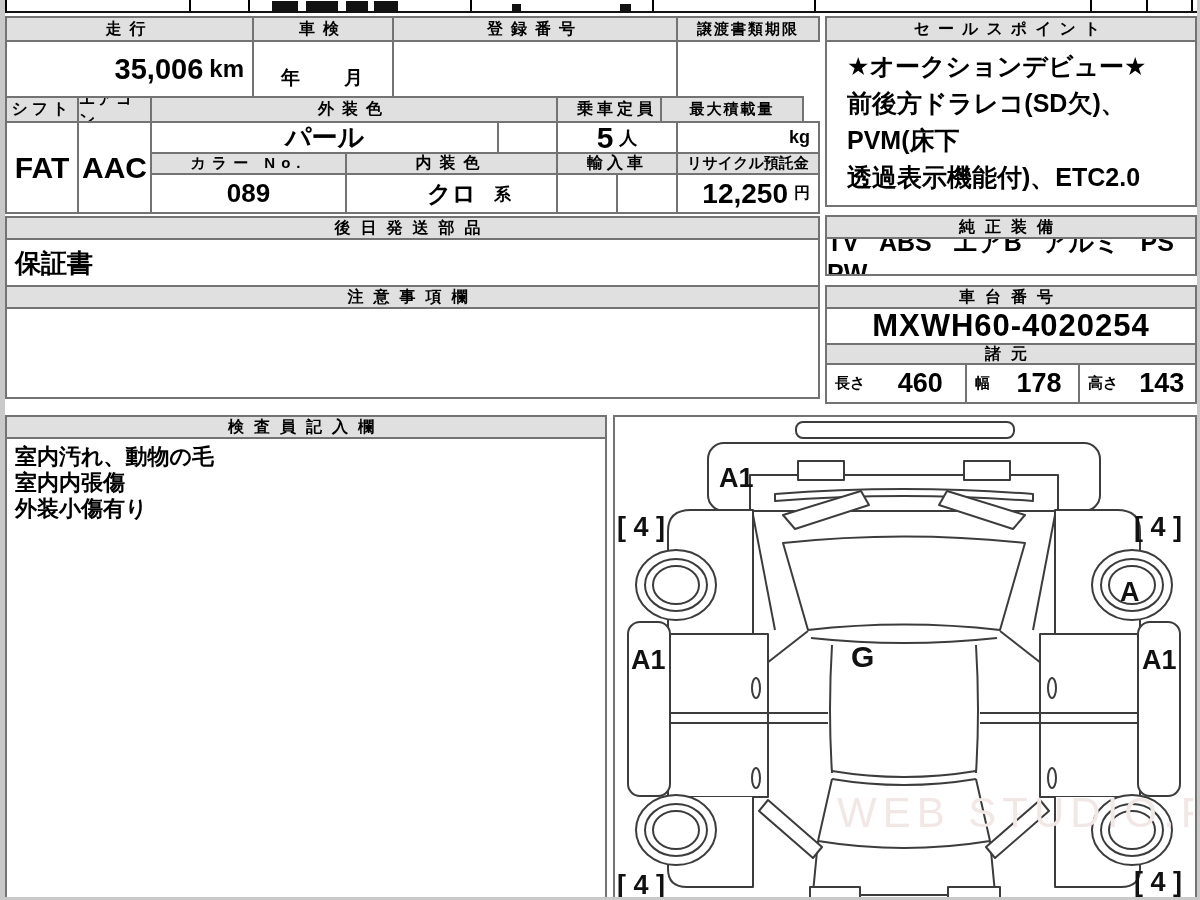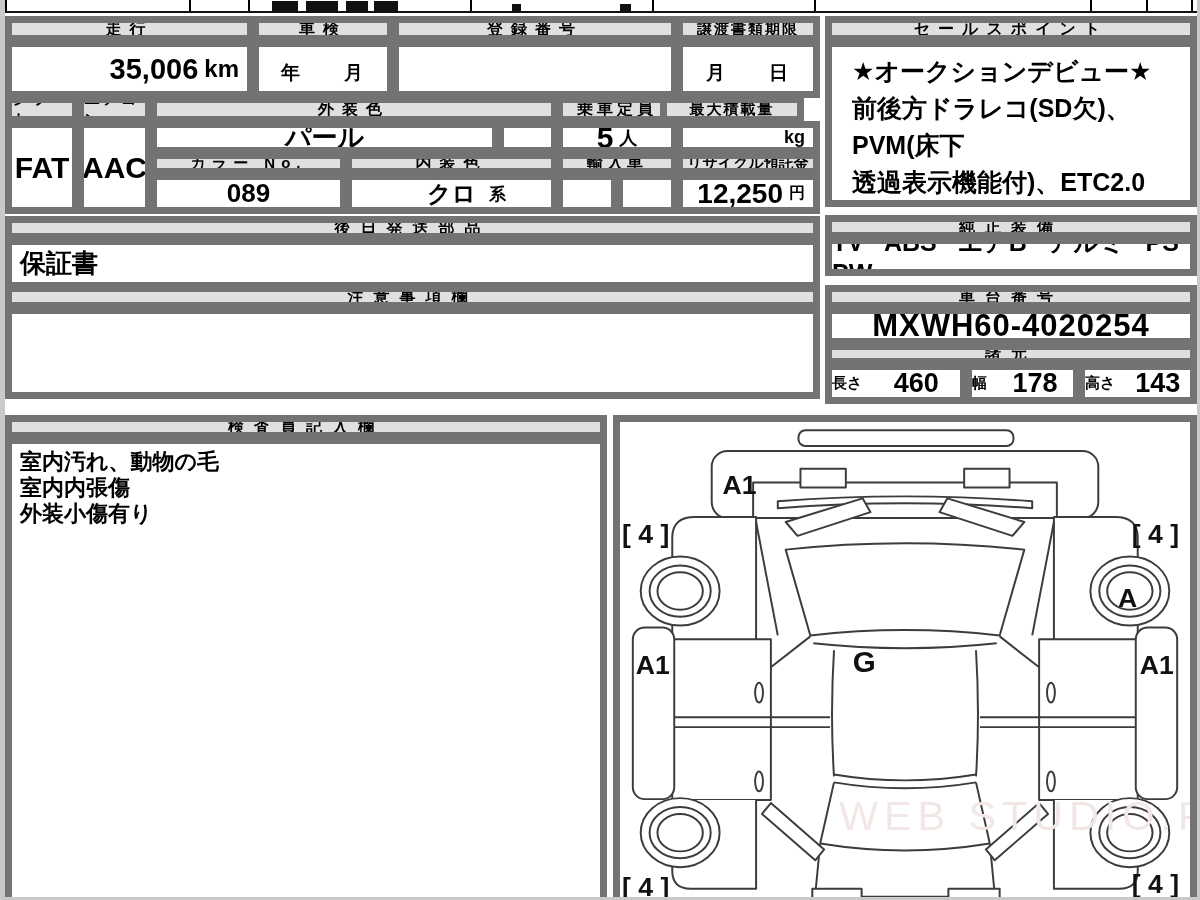--- a/index.html
+++ b/index.html
@@ -1,36 +1,36 @@
 <!DOCTYPE html>
 <html><head>
 <meta charset="utf-8">
 <style>
   html,body{margin:0;padding:0;background:#c9c9c9;}
   #page{position:relative;width:1200px;height:900px;background:#ffffff;overflow:hidden;
         font-family:"Liberation Sans","DejaVu Sans",sans-serif;color:#000;}
-  .cell{position:absolute;box-sizing:border-box;border:7px solid #737373;background:#fff;
+  .cell{position:absolute;box-sizing:border-box;border:2px solid #737373;background:#fff;
         display:flex;align-items:center;justify-content:center;overflow:hidden;}
   .ghdr{background:#e0e0e0;font-size:16px;font-weight:600;letter-spacing:8px;}
   .ghdr.sm{font-size:15px;letter-spacing:2px;}
   .ghdr.xs{font-size:15px;letter-spacing:0;}
   .ghdr.wide{letter-spacing:10px;}
   .bignum{font-weight:700;font-size:29px;}
   .unit{font-size:18px;font-weight:600;margin-left:6px;}
   .valR{justify-content:flex-end;padding-right:8px;}
   .valBot{align-items:flex-end;padding-bottom:5px;font-size:19px;font-weight:600;letter-spacing:2px;}
   .big30{font-weight:700;font-size:30px;}
   .big26{font-weight:700;font-size:26px;}
   .big24{font-weight:700;font-size:24px;}
   .leftpad{justify-content:flex-start;padding-left:8px;}
   .salesbody{flex-direction:column;align-items:flex-start;justify-content:flex-start;
              padding:6px 20px;font-size:25px;font-weight:700;line-height:37px;}
   .equip{font-size:25px;font-weight:700;word-spacing:14px;}
   .chassis{font-size:31px;font-weight:700;letter-spacing:1px;}
-  .speccell{justify-content:space-between;gap:10px;}
+  .speccell{justify-content:space-between;padding-left:8px;gap:10px;}
   .speclab{font-size:15px;font-weight:600;}
   .specval{font-size:27px;font-weight:700;flex:1;text-align:center;}
   .inspbody{flex-direction:column;align-items:flex-start;justify-content:flex-start;
             padding:5px 8px;font-size:22px;font-weight:700;line-height:26px;}
   .kei{position:absolute;right:45px;top:50%;transform:translateY(-50%);font-size:17px;font-weight:600;}
   .strip{position:absolute;background:#c9c9c9;}
   .frag{position:absolute;background:#111;}
   .vline{position:absolute;top:0;width:2px;height:13px;background:#000;}
   svg text{font-family:"Liberation Sans","DejaVu Sans",sans-serif;}
   .code{font-size:27px;font-weight:700;fill:#111;}
@@ -65,21 +65,20 @@
   <div class="cell ghdr" style="left:252px;top:16px;width:142px;height:26px">車検</div>
   <div class="cell ghdr" style="left:392px;top:16px;width:286px;height:26px">登録番号</div>
   <div class="cell ghdr sm" style="left:676px;top:16px;width:144px;height:26px">譲渡書類期限</div>
 
   <div class="cell valR" style="left:5px;top:40px;width:249px;height:58px">
     <span class="bignum">35,006</span>
     <span class="unit" style="font-size:24px;font-weight:700">km</span>
   </div>
   <div class="cell valBot" style="left:252px;top:40px;width:142px;height:58px">年　　月</div>
   <div class="cell" style="left:392px;top:40px;width:286px;height:58px"></div>
-  <div class="cell valBot" style="left:676px;top:40px;width:144px;height:58px">月　　日</div>
 
   <div class="cell ghdr" style="letter-spacing:4px;left:5px;top:96px;width:74px;height:27px">シフト</div>
   <div class="cell ghdr" style="letter-spacing:2px;left:77px;top:96px;width:75px;height:27px">エアコン</div>
   <div class="cell ghdr" style="left:150px;top:96px;width:408px;height:27px">外装色</div>
   <div class="cell ghdr" style="letter-spacing:4px;left:556px;top:96px;width:122px;height:27px">乗車定員</div>
   <div class="cell ghdr sm" style="left:660px;top:96px;width:144px;height:27px">最大積載量</div>
 
   <div class="cell big30" style="left:5px;top:121px;width:74px;height:93px">FAT</div>
   <div class="cell big30" style="left:77px;top:121px;width:75px;height:93px">AAC</div>
   <div class="cell big26" style="left:150px;top:121px;width:349px;height:33px">パール</div>

